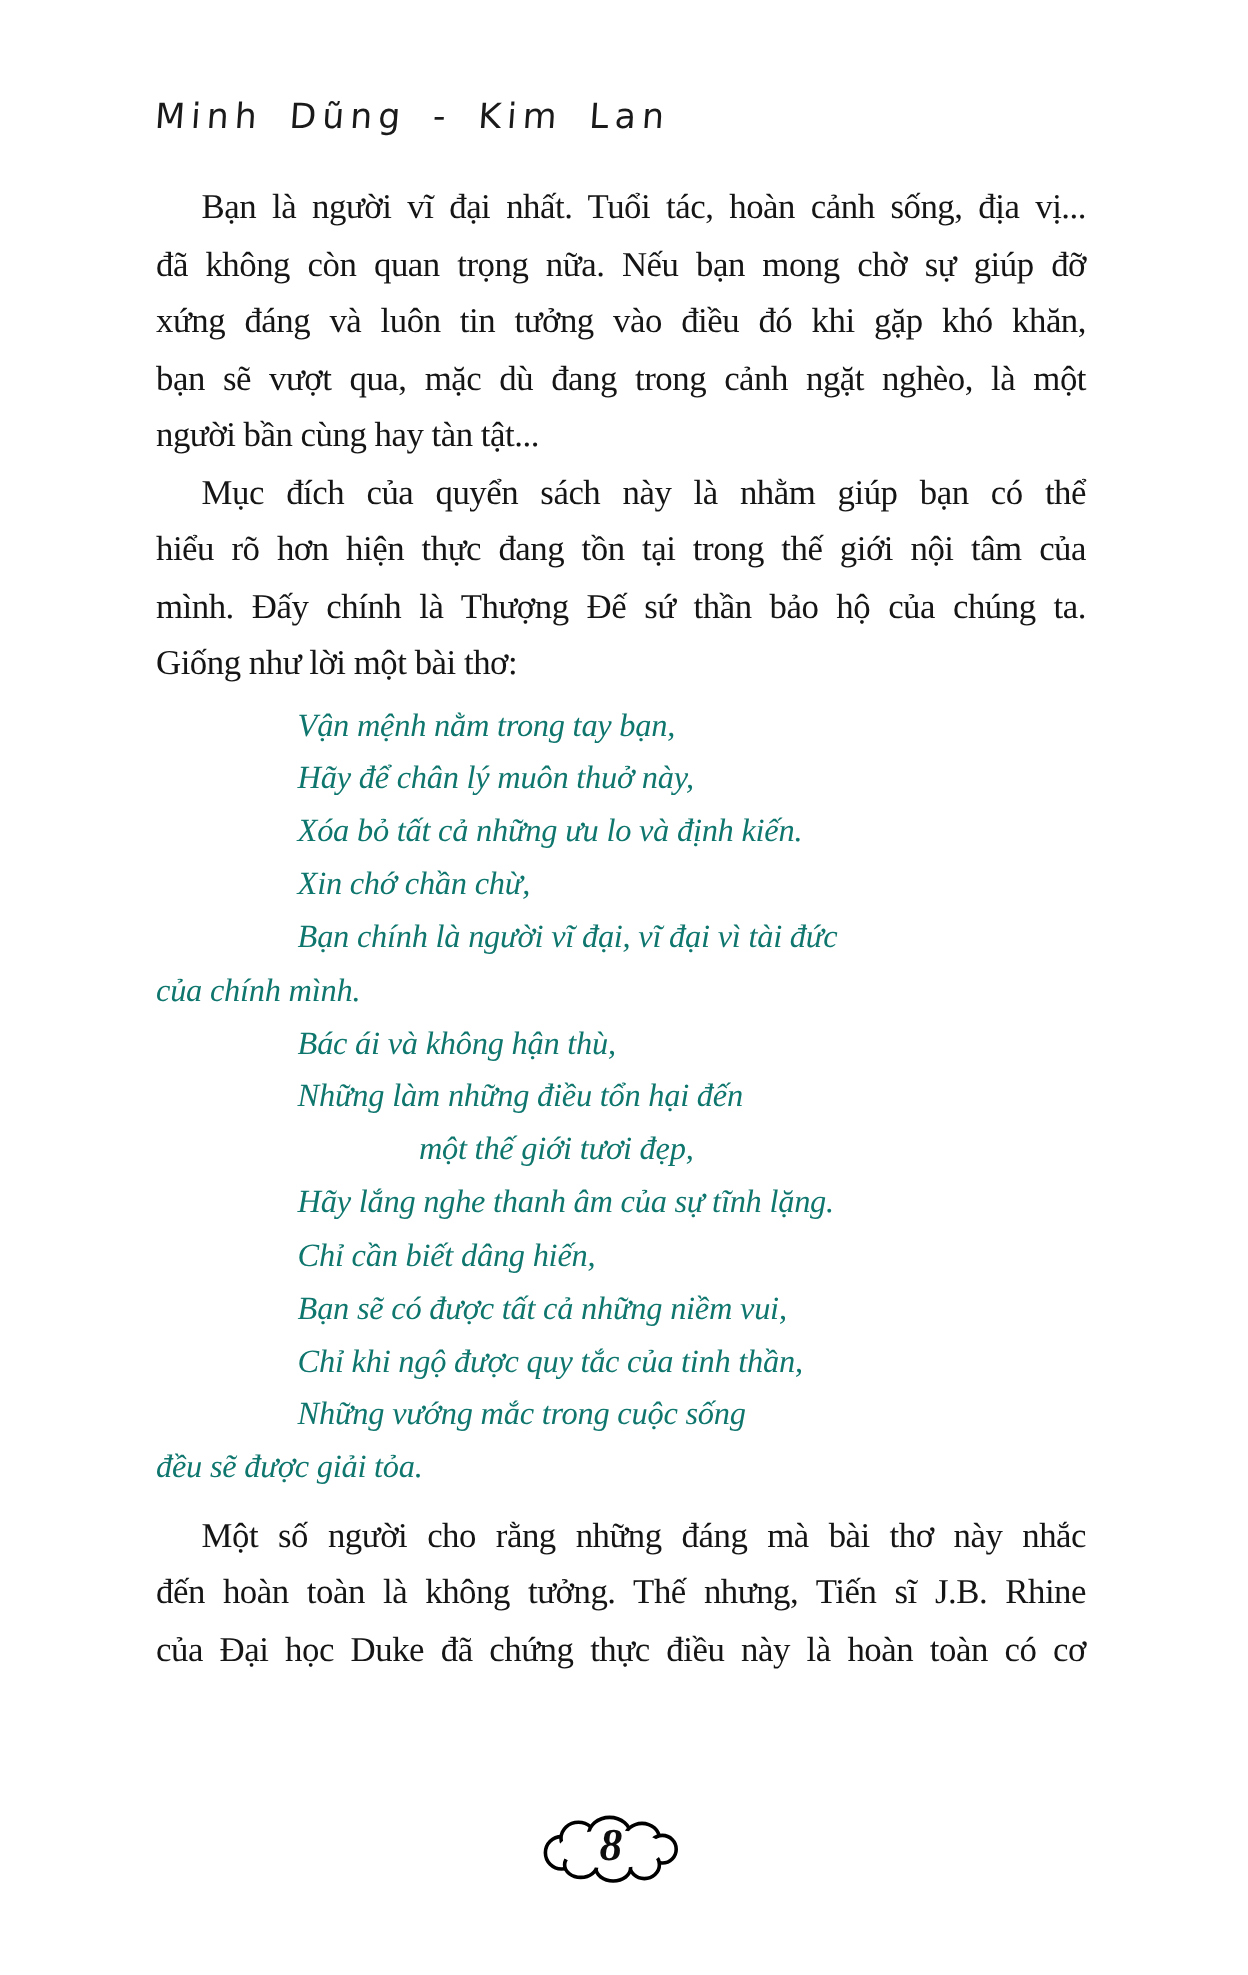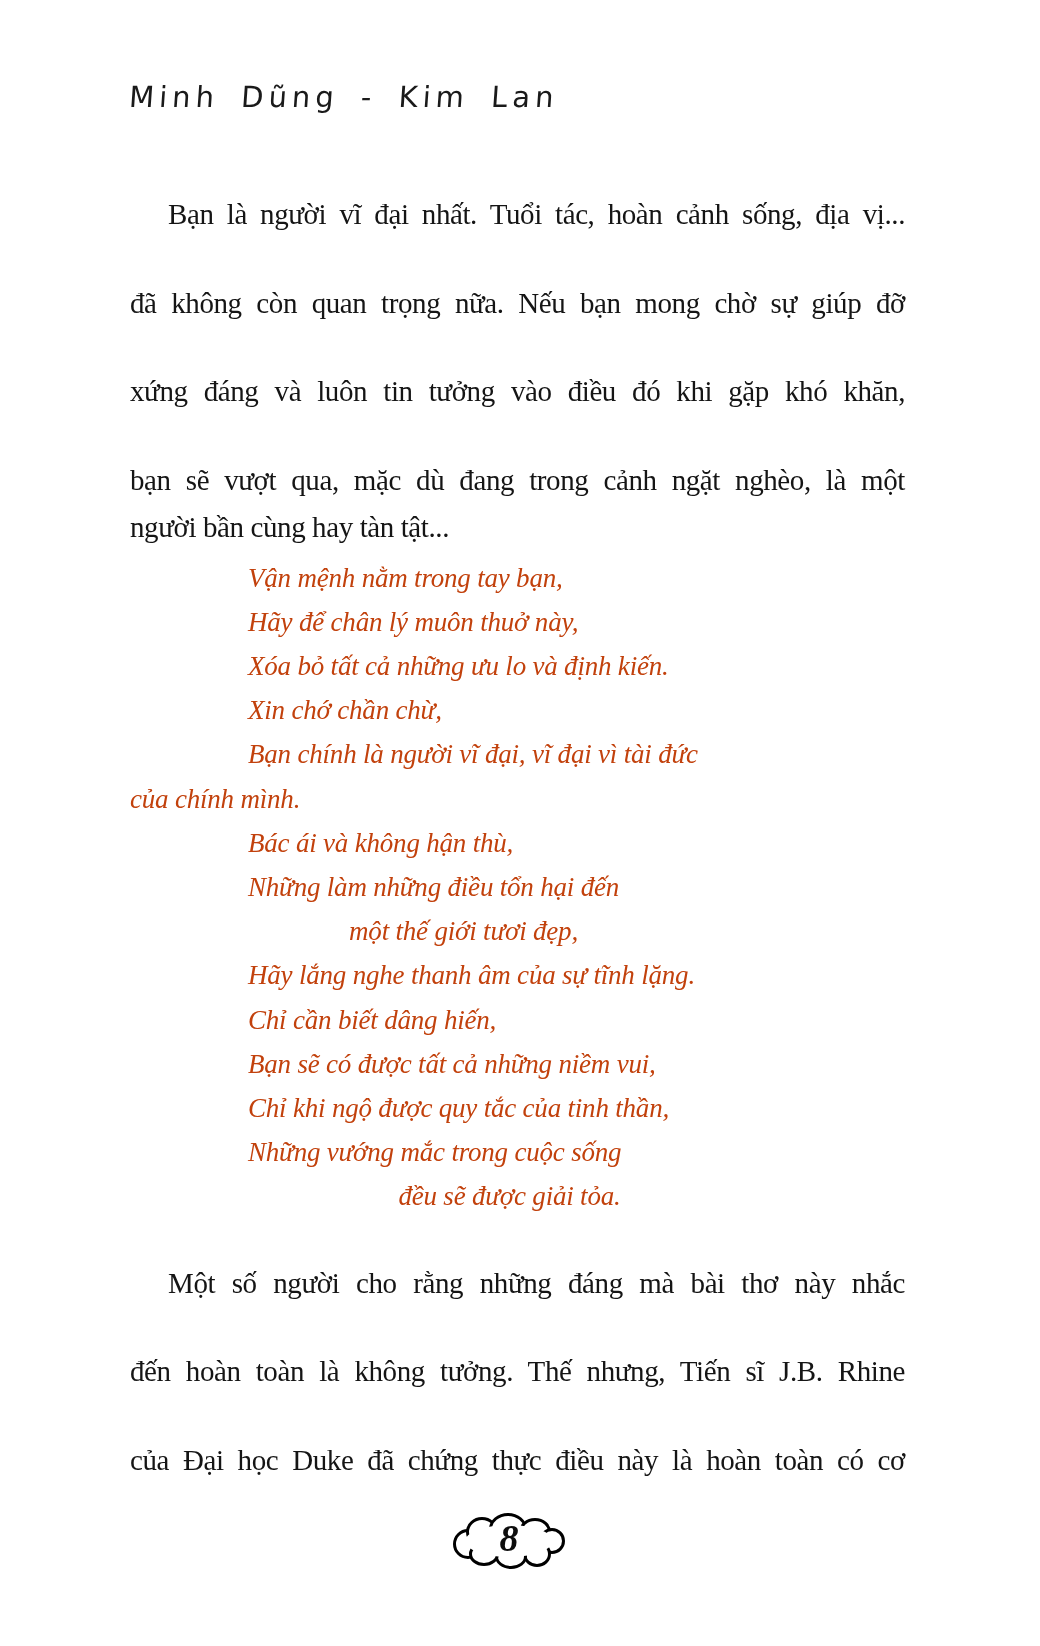--- a/index.html
+++ b/index.html
@@ -39,35 +39,34 @@
   .para { margin: 0; }
   .bline {
     font-size: 29px;
     line-height: 47.5px;
     letter-spacing: -0.4px;
     color: #151515;
   }
   .just {
     text-align: justify;
     text-align-last: justify;
-    margin-top: 41px;
   }
   .indent { padding-left: 38px; }
   .poem { margin-top: 4px; }
   .pline {
     font-style: italic;
     font-size: 27px;
     line-height: 44.2px;
     letter-spacing: -0.2px;
     padding-left: 118px;
-    color: #c2410c;
+    color: #0f766e;
   }
   .pline.r1 { padding-left: 0; padding-right: 82px; }
   .pline.r2 { text-align: center; padding-left: 0; padding-right: 108px; }
-  .pline.r3 { text-align: center; padding-left: 0; padding-right: 16px; }
+  .pline.r3 { text-align: left; padding-left: 0; padding-right: 16px; }
   .para3 { margin-top: 12px; }
   
   .cloud {
     position: absolute;
     left: 453px;
     top: 1513px;
     width: 112px;
     height: 56px;
   }
   .cloud .bump {
@@ -107,20 +106,26 @@
   <div class="content">
 
     <div class="para">
       <div class="bline just indent">Bạn là người vĩ đại nhất. Tuổi tác, hoàn cảnh sống, địa vị...</div>
       <div class="bline just">đã không còn quan trọng nữa. Nếu bạn mong chờ sự giúp đỡ</div>
       <div class="bline just">xứng đáng và luôn tin tưởng vào điều đó khi gặp khó khăn,</div>
       <div class="bline just">bạn sẽ vượt qua, mặc dù đang trong cảnh ngặt nghèo, là một</div>
       <div class="bline">người bần cùng hay tàn tật...</div>
     </div>
 
+    <div class="para">
+      <div class="bline just indent">Mục đích của quyển sách này là nhằm giúp bạn có thể</div>
+      <div class="bline just">hiểu rõ hơn hiện thực đang tồn tại trong thế giới nội tâm của</div>
+      <div class="bline just">mình. Đấy chính là Thượng Đế sứ thần bảo hộ của chúng ta.</div>
+      <div class="bline">Giống như lời một bài thơ:</div>
+    </div>
 
     <div class="poem">
       <div class="pline">Vận mệnh nằm trong tay bạn,</div>
       <div class="pline">Hãy để chân lý muôn thuở này,</div>
       <div class="pline">Xóa bỏ tất cả những ưu lo và định kiến.</div>
       <div class="pline">Xin chớ chần chừ,</div>
       <div class="pline">Bạn chính là người vĩ đại, vĩ đại vì tài đức</div>
       <div class="pline r1">của chính mình.</div>
       <div class="pline">Bác ái và không hận thù,</div>
       <div class="pline">Những làm những điều tổn hại đến</div>

